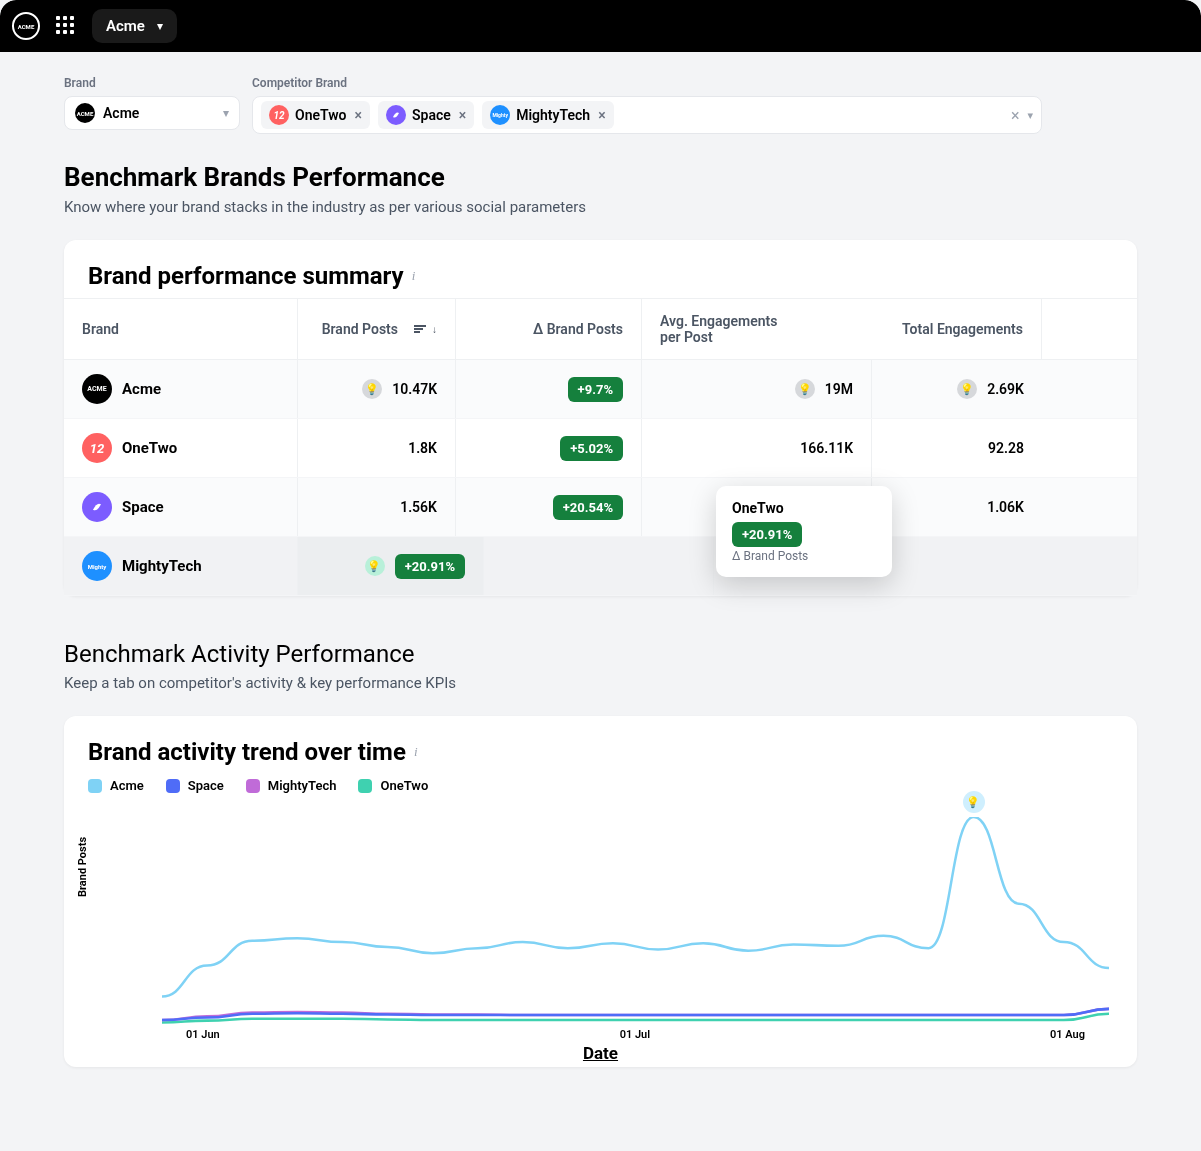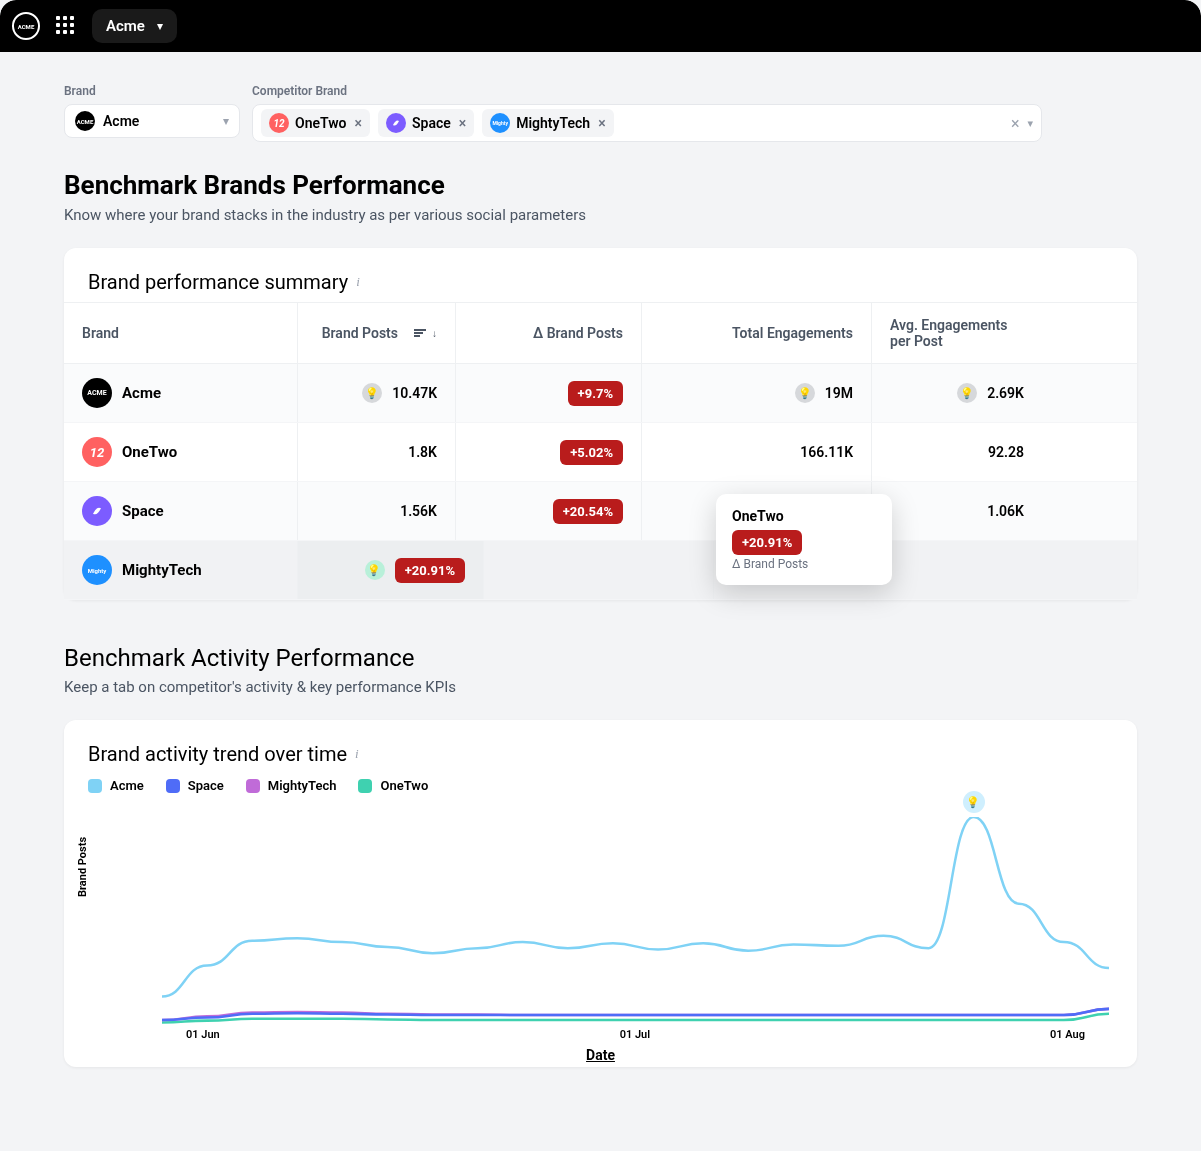--- a/index.html
+++ b/index.html
@@ -5,42 +5,42 @@
 * { margin: 0; padding: 0; box-sizing: border-box; font-family: -apple-system, BlinkMacSystemFont, "Segoe UI", Roboto, sans-serif; }
 body { background: #f3f4f6; width: 1201px; height: 1151px; overflow: hidden; border-radius: 16px; }
 .topbar { background: #000; height: 52px; display: flex; align-items: center; padding: 0 12px; gap: 8px; border-radius: 16px 16px 0 0; }
 .logo-circle { width: 28px; height: 28px; border-radius: 50%; border: 2px solid #fff; display: flex; align-items: center; justify-content: center; color:#fff; font-size:6px; font-weight:700; }
 .apps-icon { width: 20px; height: 20px; display: grid; grid-template-columns: repeat(3,4px); grid-template-rows: repeat(3,4px); gap: 3px; margin-left: 8px; }
 .apps-icon span { background:#fff; border-radius:1px; }
 .brand-switch { display:flex; align-items:center; gap:12px; background:#1a1a1a; padding: 8px 14px; border-radius: 10px; margin-left: 8px; }
 .brand-switch-label { color:#fff; font-weight:600; font-size:15px; }
 .chev { color:#fff; font-size:12px; }
 
-.page { padding: 32px 64px; }
+.page { padding: 24px 64px; }
 .filters { display:flex; gap:12px; margin-bottom: 28px; }
 .filter-col { display:flex; flex-direction:column; gap:6px; }
 .filter-label { font-size:12px; color:#6b7280; font-weight:600; }
 .brand-select { background:#fff; border:1px solid #e5e7eb; border-radius:8px; padding:6px 10px; display:flex; align-items:center; gap:8px; width:176px; justify-content:space-between; }
 .brand-select-inner { display:flex; align-items:center; gap:8px; }
 .avatar { width:20px; height:20px; border-radius:50%; display:flex; align-items:center; justify-content:center; font-size:8px; font-weight:700; color:#fff; }
 .av-acme { background:#000; font-size:6px; }
 .av-onetwo { background:#ff6161; font-size:10px; font-style:italic; }
 .av-space { background:#7c5cff; }
 .av-mighty { background:#1e90ff; font-size:5px; }
 .comp-box { background:#fff; border:1px solid #e5e7eb; border-radius:8px; padding:4px 8px; display:flex; align-items:center; gap:8px; width:790px; }
 .chip { display:flex; align-items:center; gap:6px; background:#f3f4f6; border-radius:6px; padding:4px 8px; font-size:14px; font-weight:600; }
 .chip-x { color:#6b7280; font-size:14px; cursor:pointer; margin-left:2px; }
 .comp-tail { margin-left:auto; display:flex; gap:8px; color:#9ca3af; align-items:center; }
 
 h1 { font-size:26px; font-weight:700; margin-bottom:6px; }
 .sub { color:#4b5563; font-size:15px; margin-bottom:24px; }
 
 .card { background:#fff; border-radius:12px; box-shadow:0 1px 3px rgba(0,0,0,.06); margin-bottom:44px; position:relative; }
 .card-head { padding:22px 24px 8px; display:flex; align-items:center; gap:8px; }
-.card-title { font-size:20px; font-weight:400;text-align:center; }
+.card-title { font-size:24px; font-weight:700;text-align:center; }
 .info-icon { color:#9ca3af; font-size:13px; font-style:italic; font-family:serif; }
 
 .table { width:100%; }
 .thead { display:flex; border-top:1px solid #eef0f2; border-bottom:1px solid #eef0f2; }
 .th, .td { padding:14px 18px; font-size:14px; }
 .th { color:#4b5563; font-weight:600; display:flex; align-items:center; gap:6px; }
 .col-brand { width:234px; border-right:1px solid #eef0f2; }
 .col-posts { width:158px; justify-content:flex-end; border-right:1px solid #eef0f2; }
 .col-delta { width:186px; justify-content:flex-end; border-right:1px solid #eef0f2; }
 .col-eng { width:230px; justify-content:flex-end; border-right:1px solid #eef0f2; }
@@ -50,41 +50,41 @@
 .td { display:flex; align-items:center; }
 .td.col-brand { gap:10px; font-weight:700; font-size:15px; }
 .td.col-posts, .td.col-eng, .td.col-avg, .td.col-delta { justify-content:flex-end; font-weight:600; gap:10px; }
 .av-lg { width:30px; height:30px; border-radius:50%; display:flex; align-items:center; justify-content:center; color:#fff; font-weight:700; }
 .av-lg.acme{background:#000;font-size:7px;}
 .av-lg.onetwo{background:#ff6161;font-size:13px;font-style:italic;}
 .av-lg.space{background:#7c5cff;}
 .av-lg.mighty{background:#1e90ff;font-size:6px;}
 .bulb { width:20px;height:20px;border-radius:50%;background:#d6d8db;display:flex;align-items:center;justify-content:center;color:#3a3a3a;font-size:11px; }
 .bulb.mint { background:#b8f0d9; color:#0ea05c; }
-.badge { background:#b91c1c; color:#fff; font-weight:700; padding:5px 10px; border-radius:6px; font-size:13px; }
+.badge { background:#15803d; color:#fff; font-weight:700; padding:5px 10px; border-radius:6px; font-size:13px; }
 .sort-icon { display:inline-flex; flex-direction:column; gap:1px; margin-left:auto; }
 .sort-icon .bar{height:2px;background:#4b5563;}
 
 .tooltip { position:absolute; left:652px; top:246px; width:176px; background:#fff; border-radius:10px; box-shadow:0 8px 28px rgba(0,0,0,.18); padding:14px 16px; }
 .tooltip-title { font-weight:700; font-size:14px; margin-bottom:8px; }
 .tooltip-sub { font-size:12px; color:#6b7280; margin-top:6px; }
 
 h2 { font-size:24px; font-weight:400; margin-bottom:6px; }
 
 .legend { display:flex; gap:22px; padding:4px 24px 14px; }
 .leg-item { display:flex; align-items:center; gap:8px; font-size:13px; font-weight:600; }
 .swatch { width:14px; height:14px; border-radius:4px; }
 .sw-acme{background:#7fd2f5;} .sw-space{background:#4f6cf7;} .sw-mighty{background:#c06bd8;} .sw-onetwo{background:#3fd1b0;}
 
 .chart { position:relative; padding: 6px 24px 20px 90px; height: 260px; }
 .ylabel { position:absolute; left:12px; top:50%; transform:rotate(-90deg) translateX(40px); transform-origin:left top; font-size:11px; font-weight:700; }
 .yticks { position:absolute; left:56px; top:18px; bottom:52px; display:flex; flex-direction:column; justify-content:space-between; font-size:11px; color:#444; font-weight:600; text-align:right; width:30px; }
 .plot { position:absolute; left:98px; right:28px; top:10px; bottom:48px; }
 .xaxis { position:absolute; left:98px; right:28px; bottom:26px; display:flex; justify-content:space-between; font-size:11px; font-weight:600; padding:0 24px; }
-.xlabel { position:absolute; left:50%; bottom:4px; transform:translateX(-50%); font-size:14px; font-weight:700;text-decoration:underline; }
+.xlabel { position:absolute; left:50%; bottom:4px; transform:translateX(-50%); font-size:17px; font-weight:700;text-decoration:underline; }
 .insight-dot { position:absolute; width:22px; height:22px; border-radius:50%; background:#cfeffe; display:flex; align-items:center; justify-content:center; color:#3aa8e0; font-size:11px; }
 </style>
 </head>
 <body>
 
 <div class="topbar">
   <div class="logo-circle">ACME</div>
   <div class="apps-icon">
     <span></span>
       <span></span>
@@ -163,25 +163,25 @@
           <span class="sort-icon" style="margin-left:10px;">
             <span class="bar" style="width:12px"></span>
               <span class="bar" style="width:9px"></span>
               <span class="bar" style="width:6px"></span>
           </span>
           <span style="font-size:10px;">↓</span>
         </div>
         <div class="th col-delta">
             <span>Δ Brand Posts</span>
           </div>
+        <div class="th col-avg">
+            <span>Avg. Engagements per Post</span>
+          </div>
         <div class="th col-eng">
             <span>Total Engagements</span>
-          </div>
-        <div class="th col-avg">
-            <span>Avg. Engagements per Post</span>
           </div>
       </div>
 
       <div class="tr">
         <div class="td col-brand">
             <span class="av-lg acme">ACME</span>
             <span>Acme</span>
           </div>
         <div class="td col-posts">
             <span class="bulb">💡</span>

